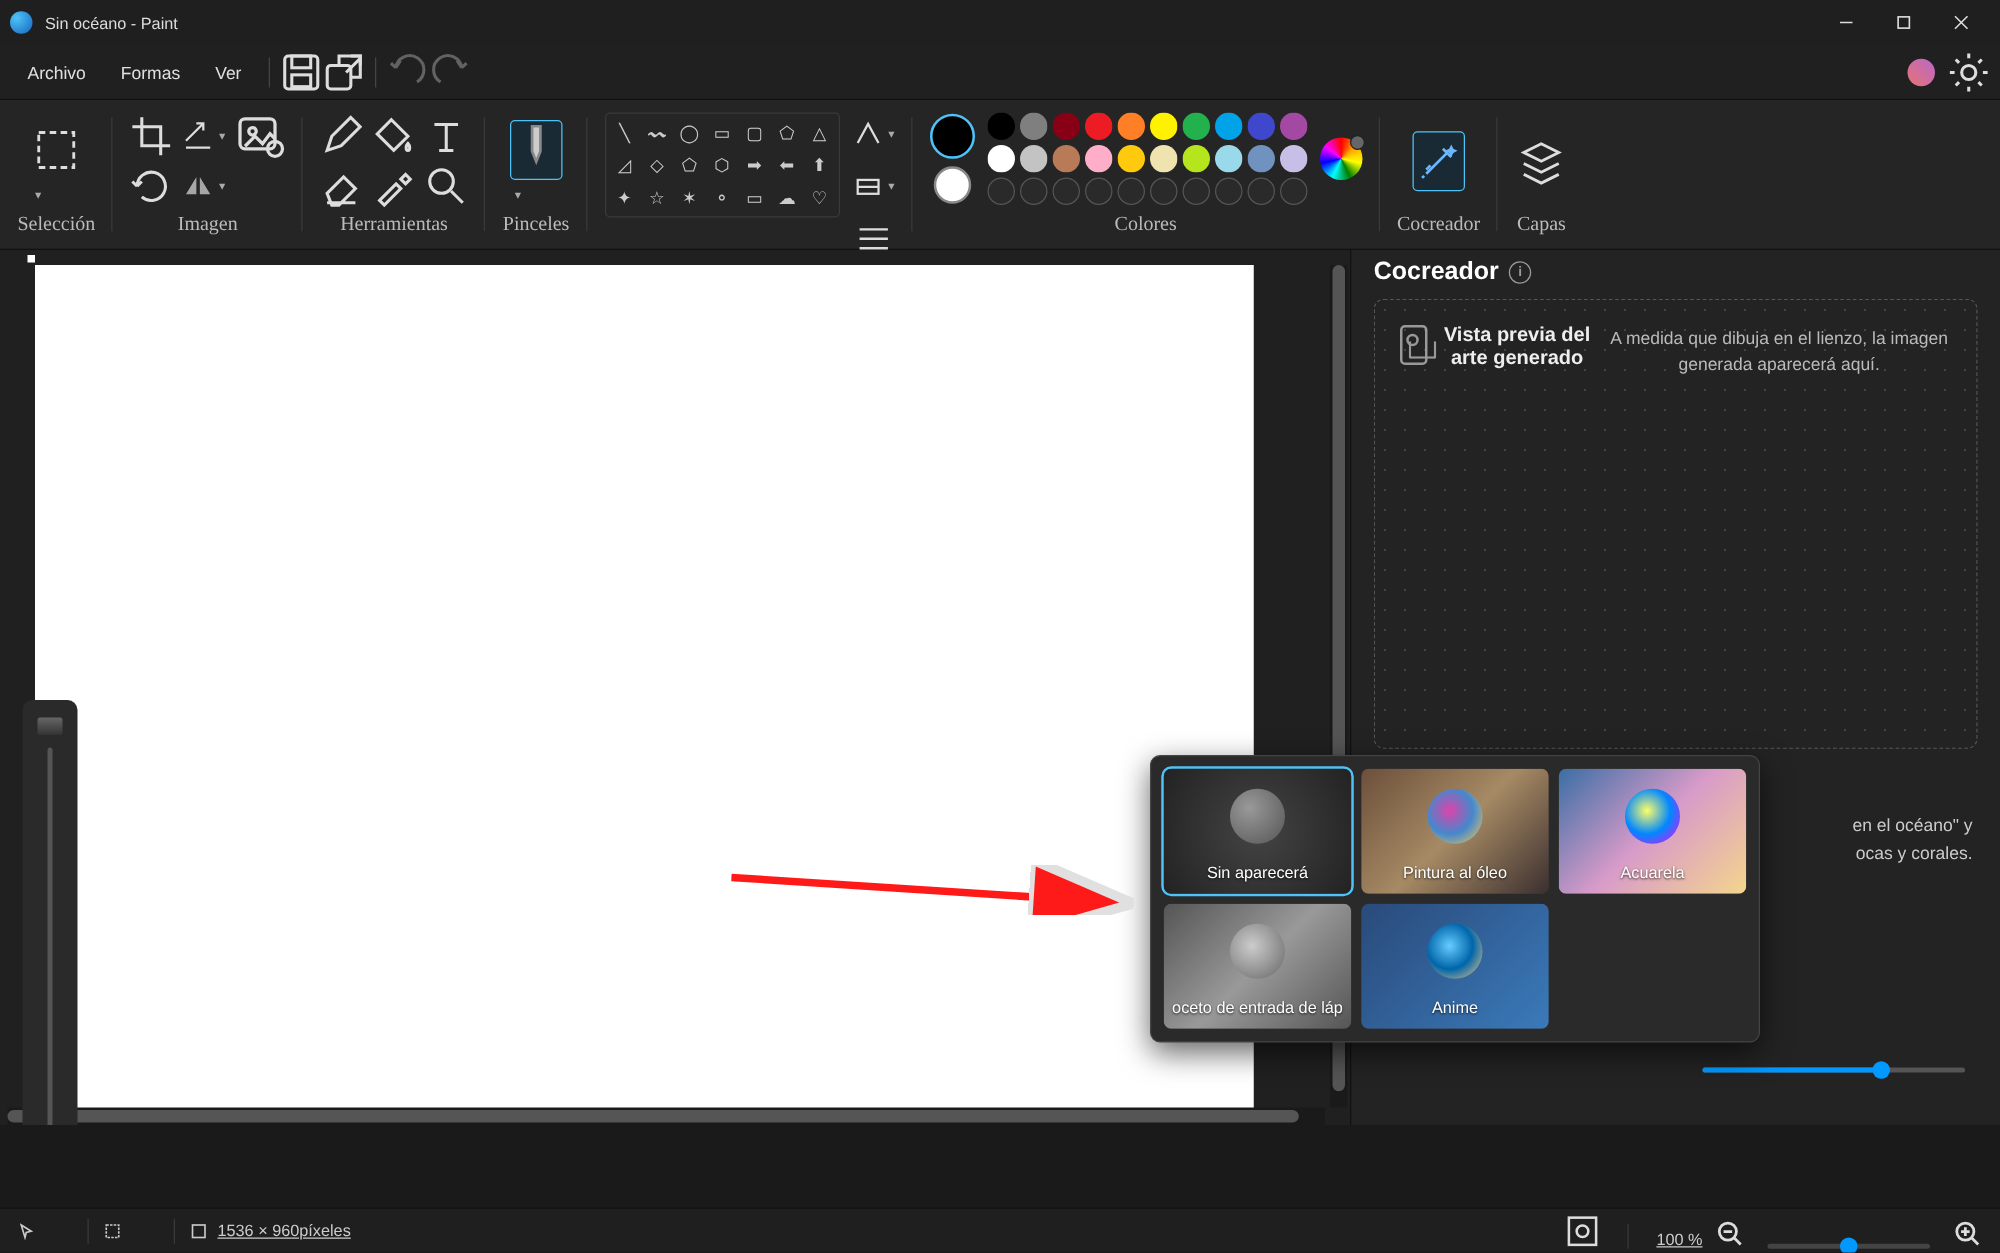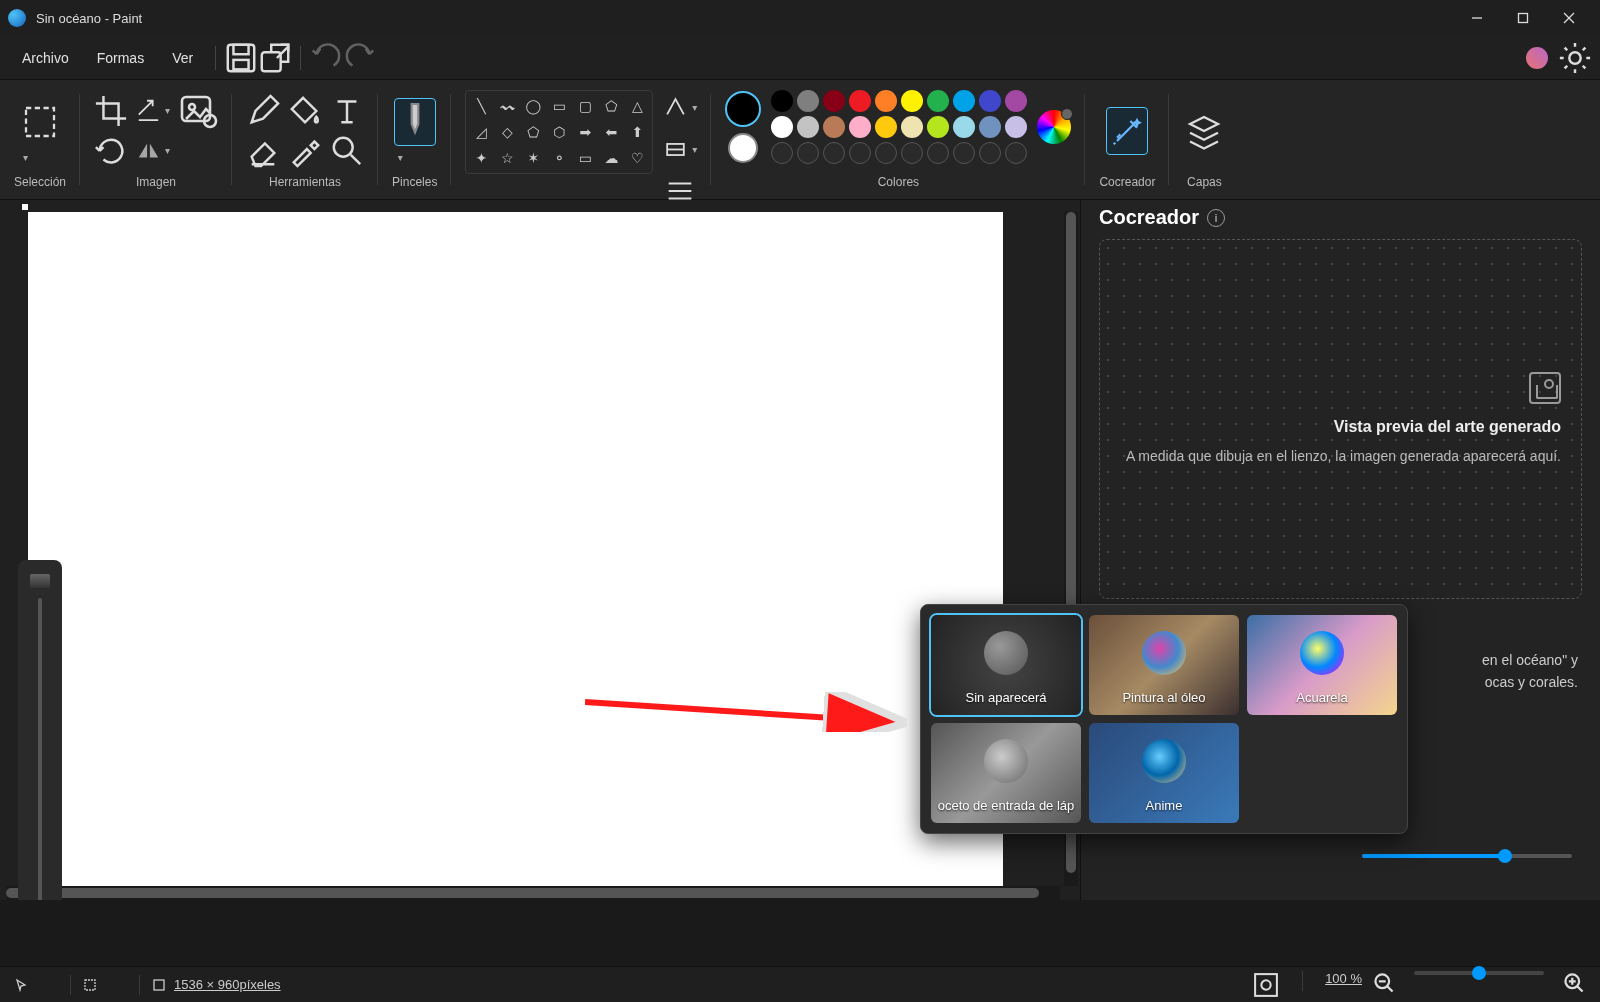--- a/index.html
+++ b/index.html
@@ -19,21 +19,21 @@
 .menubar .sep { width: 1px; height: 24px; background: #444; margin: 0 8px; }
 .menubar .icon-btn { width: 34px; height: 34px; display: flex; align-items: center; justify-content: center; border-radius: 4px; cursor: pointer; color: #ddd; }
 .menubar .icon-btn.disabled { opacity: 0.35; cursor: default; }
 .menubar .right { margin-left: auto; display: flex; align-items: center; gap: 10px; }
 .avatar { width: 22px; height: 22px; border-radius: 50%; background: linear-gradient(45deg,#e57373,#ba68c8); }
 
 
 .ribbon { height: 120px; background: #252525; display: flex; padding: 6px 0; border-bottom: 1px solid #111; }
 .ribbon-group { display: flex; flex-direction: column; align-items: center; justify-content: space-between; padding: 4px 14px; position: relative; }
 .ribbon-group:not(:last-child)::after { content:''; position:absolute; right:0; top:8px; bottom:8px; width:1px; background:#3a3a3a; }
-.ribbon-group .label { font-size: 12px; color: #bbb; margin-top: 4px; }
+.ribbon-group .label { font-size: 16px; color: #bbb; margin-top: 4px; font-family: Liberation Serif, serif; }
 .ribbon-tools { display: flex; flex-direction: column; gap: 6px; flex: 1; justify-content: center; }
 .tool-row { display: flex; gap: 8px; align-items: center; }
 .tool-btn { width: 34px; height: 34px; display: flex; align-items: center; justify-content: center; border-radius: 4px; cursor: pointer; color: #ddd; }
 .tool-btn.big { width: 42px; height: 48px; }
 .tool-btn.selected { border: 1px solid #4fc3f7; background: #1a2a35; }
 .chev { font-size: 10px; margin-left: 4px; color: #aaa; }
 
 
 .shapes-grid { display: grid; grid-template-columns: repeat(7, 22px); grid-template-rows: repeat(3, 22px); gap: 4px; padding: 4px; border: 1px solid #3a3a3a; border-radius: 4px; }
 .shape-cell { width: 22px; height: 22px; display: flex; align-items: center; justify-content: center; color: #ccc; cursor: pointer; font-size: 14px; }
@@ -51,21 +51,21 @@
 
 .workspace { display: flex; height: 700px; position: relative; }
 .canvas-pane { flex: 1; background: #202020; position: relative; overflow: hidden; }
 .canvas { position: absolute; top: 12px; left: 28px; width: 975px; height: 690px; background: #fff; }
 .canvas::before{content:'';position:absolute;top:-8px;left:-6px;width:6px;height:6px;background:#fff;}
 
 
 .side-panel { width: 520px; background: #232323; border-left: 1px solid #111; padding: 0 18px 18px 18px; overflow: hidden; position:relative; }
 .side-title { font-size: 20px; font-weight: 600; color: #fff; padding: 10px 0 6px 0; display:flex; align-items:center; gap:8px; position:relative; top:-4px;}
 .side-title .info { width:18px;height:18px;border:1.5px solid #999;border-radius:50%;display:flex;align-items:center;justify-content:center;font-size:11px;color:#999;}
-.preview-box { border: 1px dashed #555; border-radius: 8px; height: 360px; display: flex; flex-direction: column; align-items: flex-end; justify-content: center; text-align: center; padding: 20px; background-image: radial-gradient(circle, #444 1px, transparent 1px); background-size: 16px 16px; }
+.preview-box { border: 1px dashed #555; border-radius: 8px; height: 360px; display: flex; flex-direction: row; align-items: flex-start; justify-content: center; text-align: center; padding: 20px; background-image: radial-gradient(circle, #444 1px, transparent 1px); background-size: 16px 16px; }
 .preview-box .pv-icon { width: 32px; height: 32px; border: 2px solid #999; border-radius: 4px; margin-bottom: 14px; position:relative;}
 .preview-box .pv-icon::after{content:'';position:absolute;left:5px;top:11px;width:18px;height:12px;border:2px solid #999;border-radius:0 0 2px 2px;border-top:none;}
 .preview-box .pv-icon::before{content:'';position:absolute;right:5px;top:5px;width:6px;height:6px;border-radius:50%;border:2px solid #999;}
 .preview-box h3 { font-size: 16px; color: #eee; font-weight: 600; margin-bottom: 10px;}
 .preview-box p { font-size: 14px; color: #bbb; line-height: 1.5; }
 
 .hint-text { color:#ccc; font-size:14px; text-align:right; margin:50px 4px 20px auto; line-height:1.6; width:180px;}
 
 .style-dropdown { display:flex; align-items:center; gap:12px; background:#2f2f2f; border-radius:6px; padding:8px 14px; width:210px; cursor:pointer; margin-top:40px;}
 .style-dropdown .dd-icon { width:26px;height:26px;border-radius:50%;background:radial-gradient(circle at 35% 35%, #888,#444);}
@@ -89,21 +89,21 @@
 .opacity-panel .track { width: 4px; flex: 1; background: #555; border-radius: 2px; position: relative; }
 
 
 .arrow { position: absolute; left: 585px; top: 692px; width: 330px; height: 40px; z-index: 60; pointer-events: none;}
 .arrow svg { width: 100%; height: 100%; }
 
 
 .statusbar { position: absolute; left:0; right:0; bottom:0; height: 36px; background: #1f1f1f; display: flex; align-items: center; padding: 0 14px; font-size: 13px; color: #ccc; border-top:1px solid #111;text-decoration:underline;}
 .statusbar .sb-item { display: flex; align-items: center; gap: 8px; margin-right: 30px;}
 .statusbar .sb-sep { width:1px; height:20px; background:#3a3a3a; margin:0 12px;}
-.statusbar .right-block { margin-left: auto; display:flex; align-items:flex-start; gap:10px;}
+.statusbar .right-block { margin-left: auto; display:flex; align-items:flex-end; gap:10px;}
 .zoom-slider { width: 130px; height: 4px; background:#444; border-radius:2px; position:relative; margin:0 8px;}
 .zoom-slider .zknob { position:absolute; left:50%; top:-5px; width:14px;height:14px;border-radius:50%;background:#0099ff;transform:translateX(-50%);}
 .zoom-slider .tick{position:absolute;left:50%;top:-3px;width:2px;height:10px;background:#888;}
 
 
 .hscroll { position:absolute; left:6px; right:20px; bottom:0; height:14px; background:#1a1a1a; }
 .hscroll .thumb{position:absolute;left:0;top:2px;height:10px;width:98%;background:#555;border-radius:5px;}
 .vscroll { position:absolute; right:2px; top:12px; width:14px; bottom:14px; background:#1a1a1a;}
 .vscroll .thumb{position:absolute;top:0;left:2px;width:10px;height:98%;background:#555;border-radius:5px;}
 

